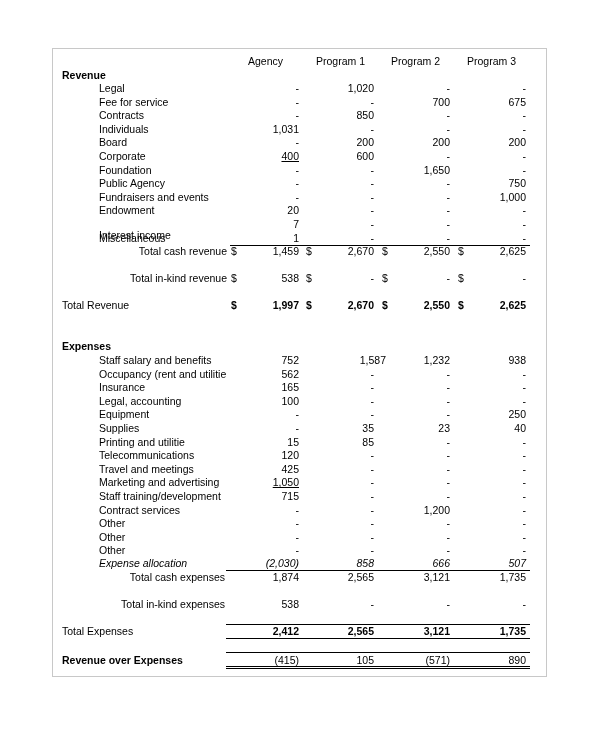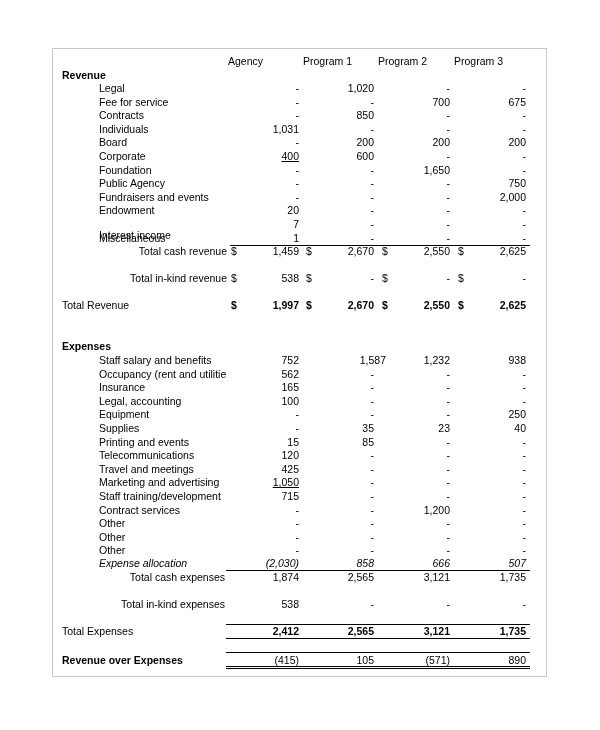--- a/index.html
+++ b/index.html
@@ -2,21 +2,21 @@
 <html><head>
 <meta charset="utf-8">
 <style>
   html, body { margin:0; padding:0; background:#ffffff; }
   body { width:600px; height:730px; position:relative; overflow:hidden;
          font-family:"Liberation Sans", sans-serif; font-size:10.5px; color:#000; }
   .frame { position:absolute; left:52px; top:48px; width:495px; height:629px;
            border:1px solid #c8c8c8; box-sizing:border-box; }
   .t { position:absolute; white-space:nowrap; line-height:12px; }
   .r { text-align:right; }
-  .c { }
+  .c { text-align:center; }
   .b { font-weight:bold; }
   .i { font-style:italic; }
   .hline { position:absolute; height:0; border-top:1px solid #000; }
 </style>
 </head>
 <body>
 
 <div class="frame"></div>
 <div id="sheet">
     <div class="t c" style="left: 228px; top: 55px; width: 75px;">Agency</div>
@@ -61,21 +61,21 @@
     <div class="t r " style="left: 456px; top: 163.6px; width: 70px;">-</div>
     <div class="t " style="left: 99px; top: 177.2px;">Public Agency</div>
     <div class="t r " style="left: 229px; top: 177.2px; width: 70px;">-</div>
     <div class="t r " style="left: 304px; top: 177.2px; width: 70px;">-</div>
     <div class="t r " style="left: 380px; top: 177.2px; width: 70px;">-</div>
     <div class="t r " style="left: 456px; top: 177.2px; width: 70px;">750</div>
     <div class="t " style="left: 99px; top: 190.8px;">Fundraisers and events</div>
     <div class="t r " style="left: 229px; top: 190.8px; width: 70px;">-</div>
     <div class="t r " style="left: 304px; top: 190.8px; width: 70px;">-</div>
     <div class="t r " style="left: 380px; top: 190.8px; width: 70px;">-</div>
-    <div class="t r " style="left: 456px; top: 190.8px; width: 70px;">2,000</div>
+    <div class="t r " style="left: 456px; top: 190.8px; width: 70px;">1,000</div>
     <div class="t " style="left: 99px; top: 204.4px;">Endowment</div>
     <div class="t r " style="left: 229px; top: 204.4px; width: 70px;">20</div>
     <div class="t r " style="left: 304px; top: 204.4px; width: 70px;">-</div>
     <div class="t r " style="left: 380px; top: 204.4px; width: 70px;">-</div>
     <div class="t r " style="left: 456px; top: 204.4px; width: 70px;">-</div>
     <div class="t " style="left: 99px; top: 218px; margin-top: 11px;">Interest income</div>
     <div class="t r " style="left: 229px; top: 218px; width: 70px;">7</div>
     <div class="t r " style="left: 304px; top: 218px; width: 70px;">-</div>
     <div class="t r " style="left: 380px; top: 218px; width: 70px;">-</div>
     <div class="t r " style="left: 456px; top: 218px; width: 70px;">-</div>
@@ -136,21 +136,21 @@
     <div class="t " style="left: 99px; top: 408.4px;">Equipment</div>
     <div class="t r " style="left: 229px; top: 408.4px; width: 70px;">-</div>
     <div class="t r " style="left: 304px; top: 408.4px; width: 70px;">-</div>
     <div class="t r " style="left: 380px; top: 408.4px; width: 70px;">-</div>
     <div class="t r " style="left: 456px; top: 408.4px; width: 70px;">250</div>
     <div class="t " style="left: 99px; top: 422px;">Supplies</div>
     <div class="t r " style="left: 229px; top: 422px; width: 70px;">-</div>
     <div class="t r " style="left: 304px; top: 422px; width: 70px;">35</div>
     <div class="t r " style="left: 380px; top: 422px; width: 70px;">23</div>
     <div class="t r " style="left: 456px; top: 422px; width: 70px;">40</div>
-    <div class="t " style="left: 99px; top: 435.6px;">Printing and events</div>
+    <div class="t " style="left: 99px; top: 435.6px;">Printing and utilitie</div>
     <div class="t r " style="left: 229px; top: 435.6px; width: 70px;">15</div>
     <div class="t r " style="left: 304px; top: 435.6px; width: 70px;">85</div>
     <div class="t r " style="left: 380px; top: 435.6px; width: 70px;">-</div>
     <div class="t r " style="left: 456px; top: 435.6px; width: 70px;">-</div>
     <div class="t " style="left: 99px; top: 449.2px;">Telecommunications</div>
     <div class="t r " style="left: 229px; top: 449.2px; width: 70px;">120</div>
     <div class="t r " style="left: 304px; top: 449.2px; width: 70px;">-</div>
     <div class="t r " style="left: 380px; top: 449.2px; width: 70px;">-</div>
     <div class="t r " style="left: 456px; top: 449.2px; width: 70px;">-</div>
     <div class="t " style="left: 99px; top: 462.8px;">Travel and meetings</div>

